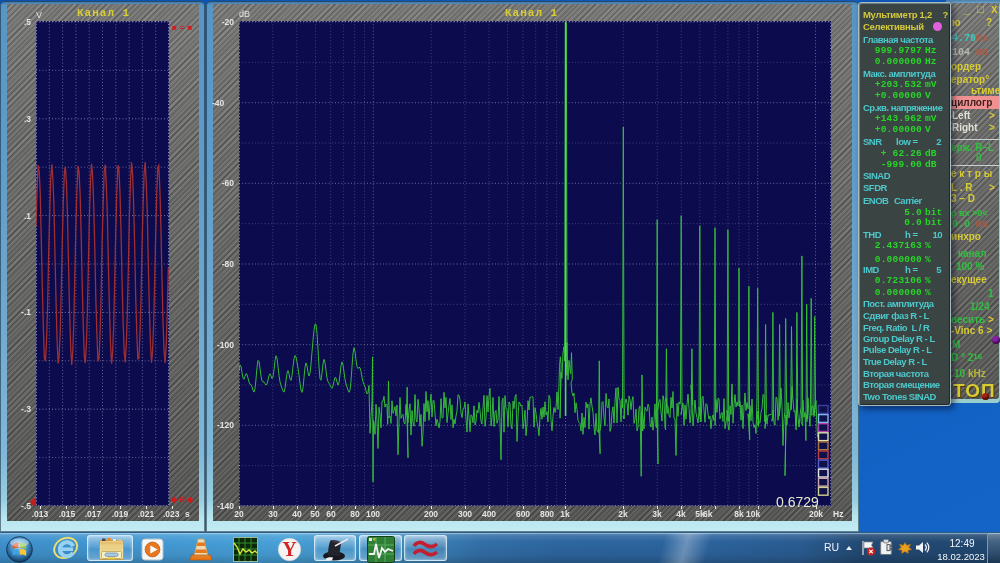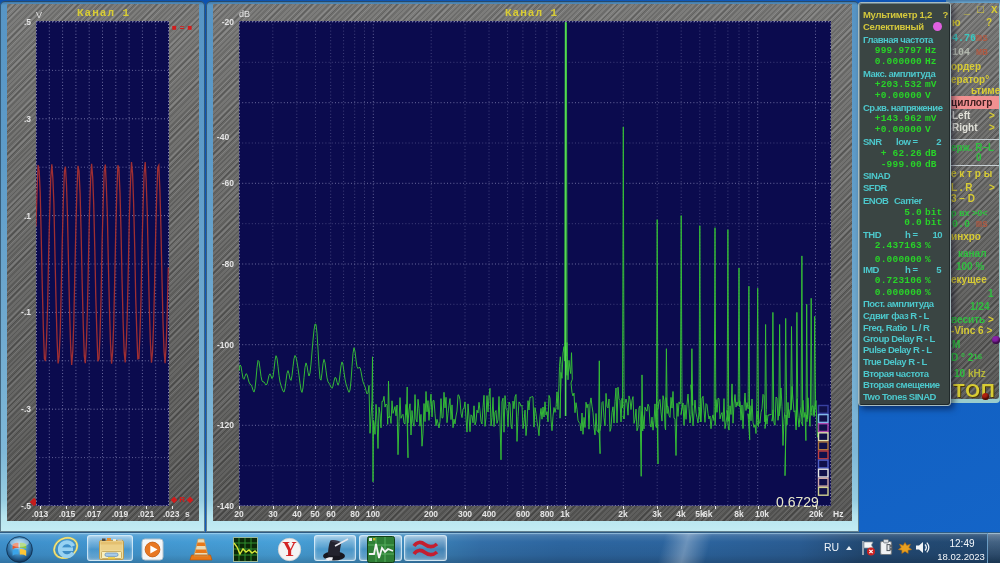--- a/index.html
+++ b/index.html
@@ -111,21 +111,21 @@
 <polyline points="0.0,205.6 1.1,168.6 2.1,144.1 3.2,150.0 4.2,171.8 5.2,214.5 6.3,266.0 7.3,306.1 8.4,337.6 9.5,340.0 10.5,320.3 11.6,285.6 12.6,234.6 13.7,193.0 14.7,158.5 15.8,143.4 16.8,156.3 17.9,182.7 18.9,230.7 20.0,279.1 21.0,317.1 22.1,342.5 23.1,335.8 24.2,312.0 25.2,270.3 26.3,219.3 27.3,181.1 28.4,150.4 29.4,145.7 30.5,163.8 31.5,195.9 32.6,247.0 33.6,291.2 34.7,326.9 35.7,343.9 36.8,330.0 37.8,301.9 38.8,254.0 39.9,205.4 40.9,169.7 42.0,144.9 43.0,150.2 44.1,172.6 45.1,211.2 46.2,262.4 47.2,302.4 48.3,334.9 49.3,342.2 50.4,322.9 51.4,289.6 52.5,237.6 53.5,192.8 54.6,159.3 55.6,142.7 56.7,156.4 57.7,183.0 58.8,227.8 59.8,276.6 60.9,313.0 61.9,340.3 63.0,337.7 64.0,314.6 65.1,275.4 66.1,222.1 67.2,181.4 68.2,150.6 69.3,143.6 70.3,163.7 71.4,195.4 72.4,244.8 73.5,289.4 74.5,322.8 75.6,342.6 76.6,331.3 77.7,304.6 78.7,259.6 79.8,208.0 80.8,170.8 81.9,144.2 82.9,147.3 84.0,172.1 85.0,209.6 86.1,261.2 87.1,301.1 88.2,331.4 89.2,341.5 90.3,323.4 91.3,292.8 92.4,243.2 93.4,195.4 94.5,161.2 95.5,141.0 96.6,153.1 97.6,181.7 98.7,225.5 99.7,276.4 100.8,311.9 101.8,337.9 102.9,337.6 103.9,314.4 105.0,278.9 106.0,226.9 107.1,184.2 108.1,152.8 109.2,141.1 110.2,160.5 111.3,192.8 112.3,242.1 113.4,289.8 114.4,321.8 115.5,341.7 116.5,331.3 117.6,304.3 118.6,263.3 119.7,211.8 120.7,174.2 121.8,146.4 122.8,144.4 123.9,169.1 124.9,205.8 126.0,258.5 127.0,301.6 128.1,330.7 129.1,342.3 130.2,323.4 131.2,292.7 132.3,246.5" fill="none" stroke="#a83030" stroke-width="1.3" stroke-opacity="0.95"></polyline>
 </svg>
 </div>
 
 <div class="win" style="left:206px;top:1px;width:653px;height:531px;"></div>
 <div class="tex" style="left:213px;top:4px;width:639px;height:517px;"></div>
 <div class="ptitle" style="left:505px;top:7px;font-size:11px;">Канал 1</div>
 <div class="axl" style="left:239px;top:9px;font-weight:normal;font-size:9px;">dB</div>
 
 <div class="axl" style="left:212px;top:17px;width:22px;text-align:right;">-20</div>
-<div class="axl" style="left:212px;top:98px;width:22px;text-align:center;margin-top:34px;">-40</div>
+<div class="axl" style="left:212px;top:98px;width:22px;text-align:left;">-40</div>
 <div class="axl" style="left:212px;top:178px;width:22px;text-align:right;">-60</div>
 <div class="axl" style="left:212px;top:259px;width:22px;text-align:right;">-80</div>
 <div class="axl" style="left:209px;top:340px;width:25px;text-align:right;">-100</div>
 <div class="axl" style="left:209px;top:420px;width:25px;text-align:right;">-120</div>
 <div class="axl" style="left:209px;top:501px;width:25px;text-align:right;">-140</div>
 <div class="axl" style="left:227px;top:509px;width:24px;text-align:center;">20</div>
 <div class="axl" style="left:261px;top:509px;width:24px;text-align:center;">30</div>
 <div class="axl" style="left:285px;top:509px;width:24px;text-align:center;">40</div>
 <div class="axl" style="left:303px;top:509px;width:24px;text-align:center;">50</div>
 <div class="axl" style="left:319px;top:509px;width:24px;text-align:center;">60</div>
@@ -136,21 +136,21 @@
 <div class="axl" style="left:477px;top:509px;width:24px;text-align:center;">400</div>
 <div class="axl" style="left:511px;top:509px;width:24px;text-align:center;">600</div>
 <div class="axl" style="left:535px;top:509px;width:24px;text-align:center;">800</div>
 <div class="axl" style="left:553px;top:509px;width:24px;text-align:center;">1k</div>
 <div class="axl" style="left:611px;top:509px;width:24px;text-align:center;">2k</div>
 <div class="axl" style="left:645px;top:509px;width:24px;text-align:center;">3k</div>
 <div class="axl" style="left:669px;top:509px;width:24px;text-align:center;">4k</div>
 <div class="axl" style="left:688px;top:509px;width:24px;text-align:center;">5k</div>
 <div class="axl" style="left:703px;top:509px;width:24px;text-align:left;">6k</div>
 <div class="axl" style="left:727px;top:509px;width:24px;text-align:center;">8k</div>
-<div class="axl" style="left:746px;top:509px;width:24px;text-align:center;padding-left:8px;">10k</div>
+<div class="axl" style="left:746px;top:509px;width:24px;text-align:left;">10k</div>
 <div class="axl" style="left:804px;top:509px;width:24px;text-align:center;">20k</div>
 <div class="axl" style="left:833px;top:509px;">Hz</div>
 <div style="position:absolute;left:239px;top:506px;width:1px;height:3px;background:#e8e8e8;"></div>
 <div style="position:absolute;left:273px;top:506px;width:1px;height:3px;background:#e8e8e8;"></div>
 <div style="position:absolute;left:297px;top:506px;width:1px;height:3px;background:#e8e8e8;"></div>
 <div style="position:absolute;left:315px;top:506px;width:1px;height:3px;background:#e8e8e8;"></div>
 <div style="position:absolute;left:331px;top:506px;width:1px;height:3px;background:#e8e8e8;"></div>
 <div style="position:absolute;left:355px;top:506px;width:1px;height:3px;background:#e8e8e8;"></div>
 <div style="position:absolute;left:373px;top:506px;width:1px;height:3px;background:#e8e8e8;"></div>
 <div style="position:absolute;left:431px;top:506px;width:1px;height:3px;background:#e8e8e8;"></div>

